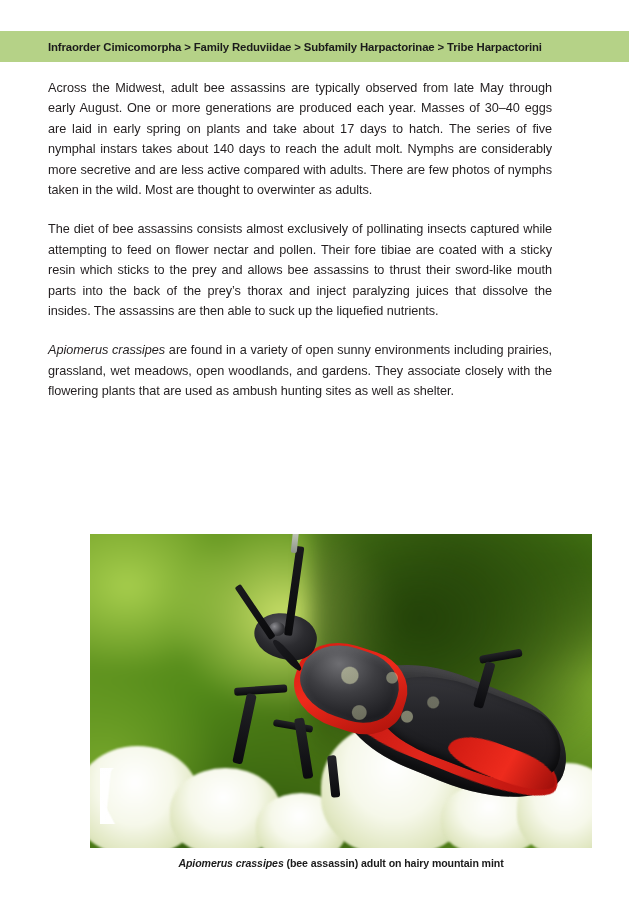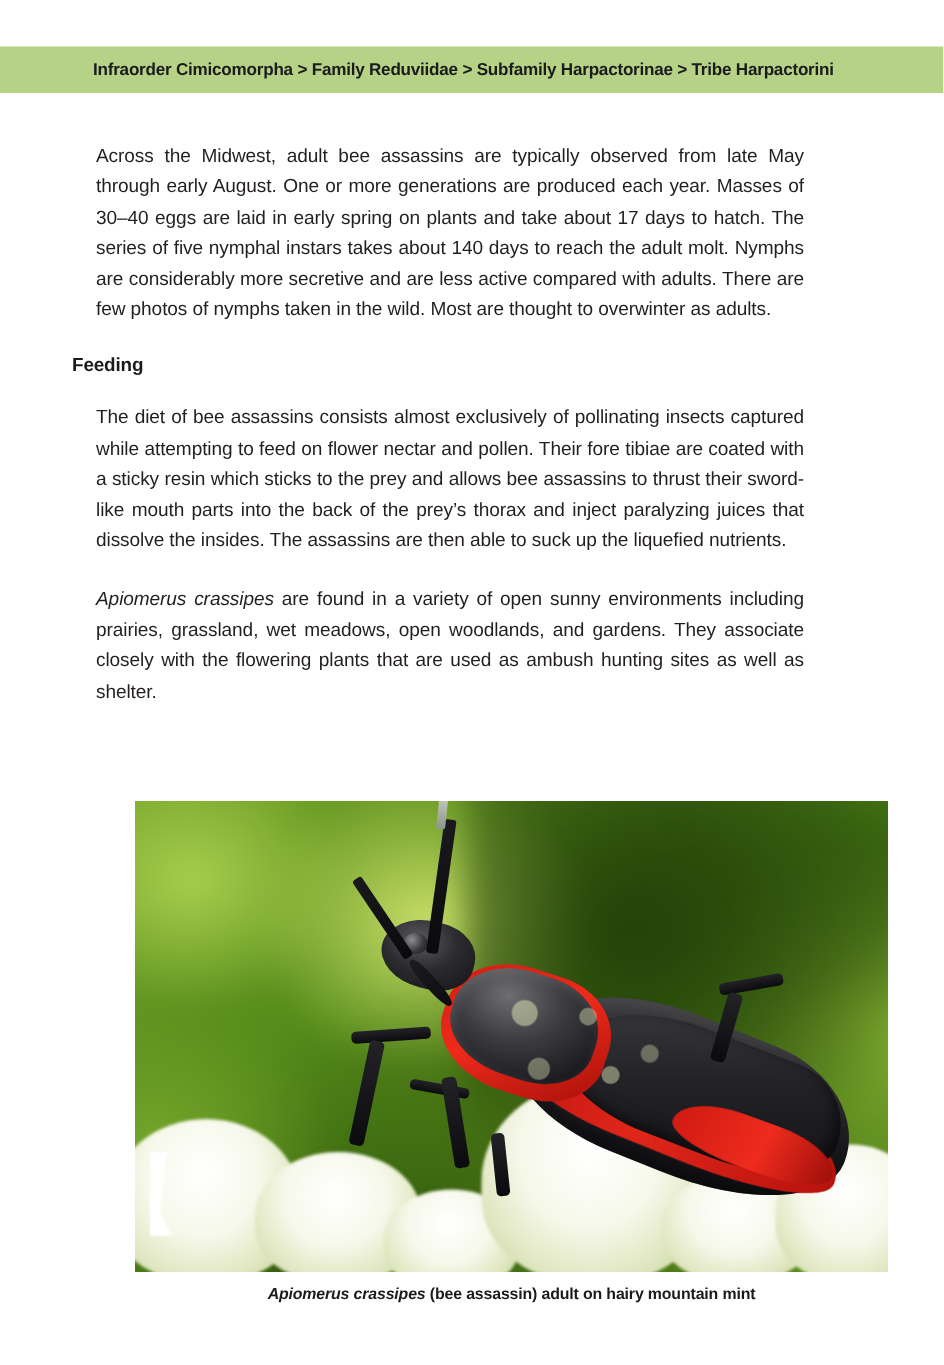--- a/index.html
+++ b/index.html
@@ -21,21 +21,21 @@
     position: absolute;
     left: 0;
     top: 31px;
     width: 629px;
     height: 31px;
     background: #b5d287;
     display: flex;
     align-items: center;
   }
   .taxon-band .taxon-text {
-    padding-left: 62px;
+    padding-left: 48px;
     font-size: 11.4px;
     font-weight: bold;
     letter-spacing: -0.15px;
     color: #1b1b1b;
     white-space: nowrap;
   }
 
   
   .article {
     position: absolute;
@@ -53,21 +53,21 @@
     color: #1b1b1b;
     margin: 0 0 4px 0;
     line-height: 1.35;
   }
   .section-body {
     font-size: 12.7px;
     line-height: 20.4px;
     text-align: justify;
     text-justify: inter-word;
     color: #231f20;
-    margin: 16px;
+    margin: 0;
     letter-spacing: -0.05px;
     hyphens: auto;
   }
   .section-body .sci { font-style: italic; }
 
   
   .figure {
     position: absolute;
     left: 50px;
     top: 518px;
@@ -280,21 +280,20 @@
   <span class="taxon-text">Infraorder Cimicomorpha &gt; Family Reduviidae &gt; Subfamily Harpactorinae &gt; Tribe Harpactorini</span>
 </div>
 
 <div class="article">
 
   <div class="section">
     <p class="section-body">Across the Midwest, adult bee assassins are typically observed from late May through early August. One or more generations are produced each year. Masses of 30–40 eggs are laid in early spring on plants and take about 17 days to hatch. The series of five nymphal instars takes about 140 days to reach the adult molt. Nymphs are considerably more secretive and are less active compared with adults. There are few photos of nymphs taken in the wild. Most are thought to overwinter as adults.</p>
   </div>
 
   <div class="section">
-    <h2 class="section-heading">Feeding</h2>
     <p class="section-body">The diet of bee assassins consists almost exclusively of pollinating insects captured while attempting to feed on flower nectar and pollen. Their fore tibiae are coated with a sticky resin which sticks to the prey and allows bee assassins to thrust their sword-like mouth parts into the back of the prey’s thorax and inject paralyzing juices that dissolve the insides. The assassins are then able to suck up the liquefied nutrients.</p>
   </div>
 
   <div class="section">
     <p class="section-body"><em class="sci">Apiomerus crassipes</em><span> are found in a variety of open sunny environments including prairies, grassland, wet meadows, open woodlands, and gardens. They associate closely with the flowering plants that are used as ambush hunting sites as well as shelter.</span></p>
   </div>
 
 </div>
 
 <figure class="figure">

